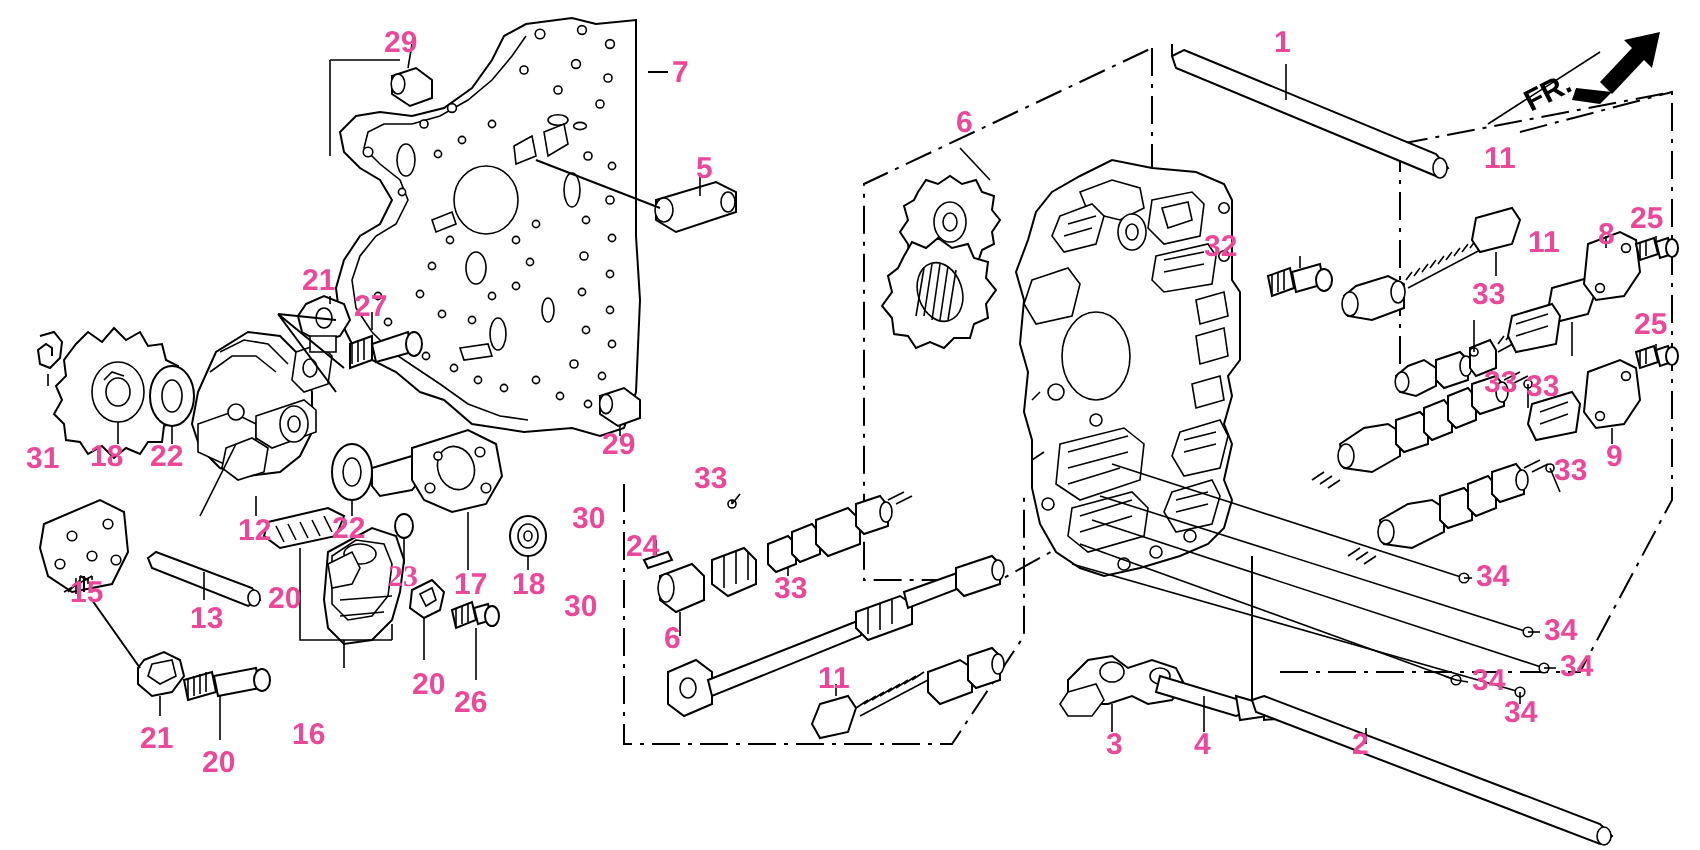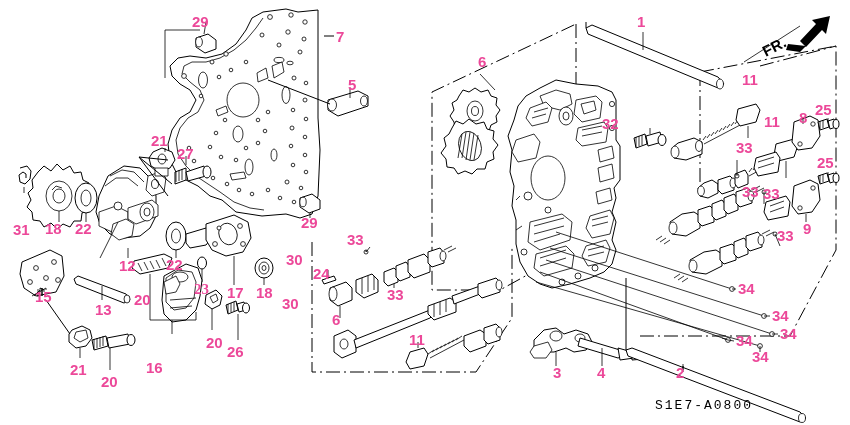--- a/index.html
+++ b/index.html
@@ -652,15 +652,14 @@
   <div class="callout" style="left:763px; top:186px;">33</div>
   <div class="callout" style="left:777px; top:228px;">33</div>
   <div class="callout" style="left:738px; top:281px;">34</div>
   <div class="callout" style="left:772px; top:308px;">34</div>
   <div class="callout" style="left:780px; top:326px;">34</div>
   <div class="callout" style="left:736px; top:333px;">34</div>
   <div class="callout" style="left:752px; top:349px;">34</div>
 
   <div class="fr-label" style="left:762px; top:38px;">FR.</div>
 
-  <div class="partnum" style="left:655px; top:398px;">S1E7-A0800</div>
 
 </div>
 
 </body></html>

